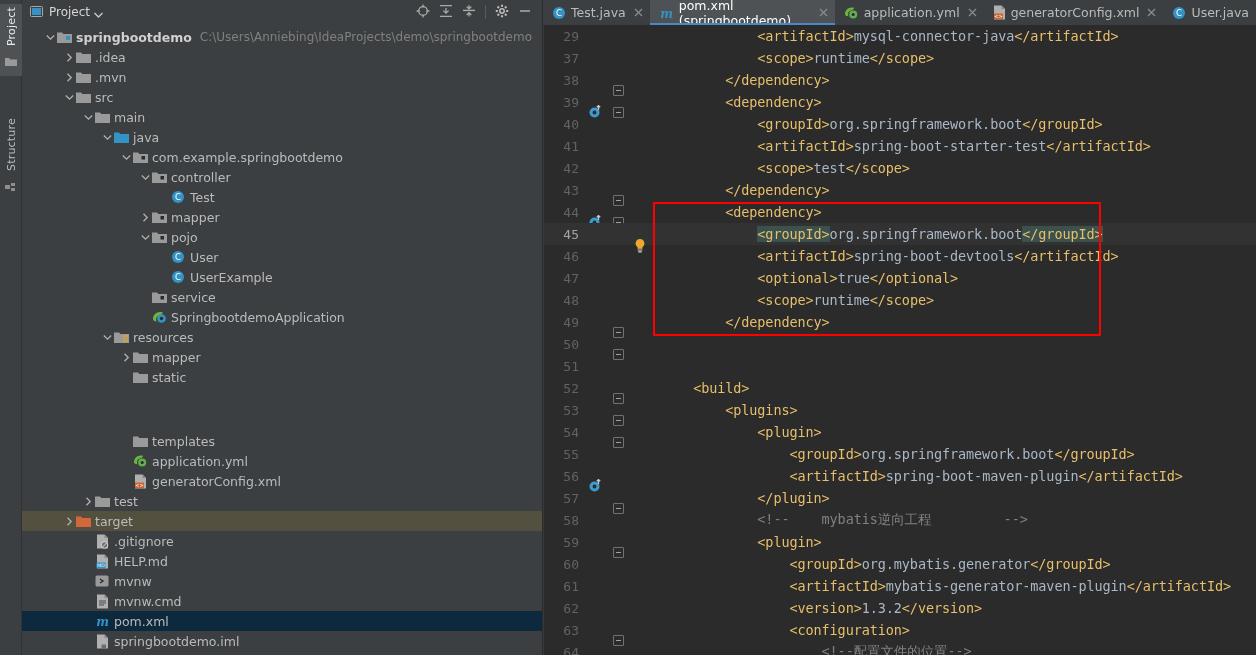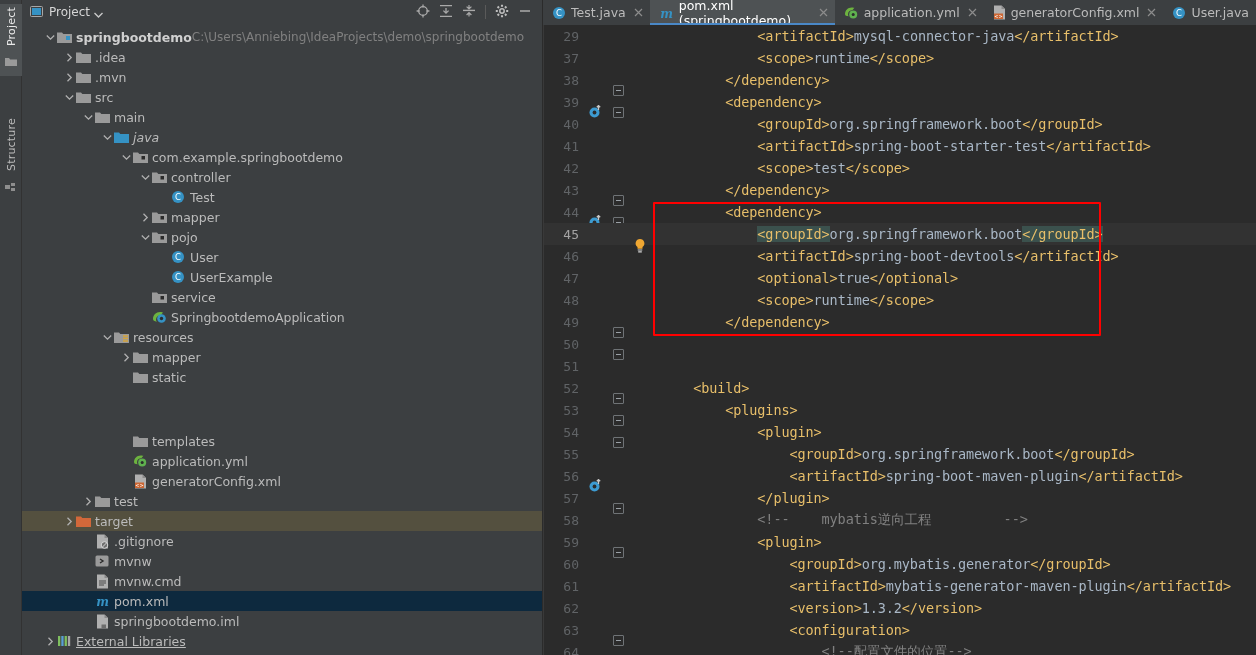--- a/index.html
+++ b/index.html
@@ -51,21 +51,21 @@
     height: 20px; display: flex; align-items: center;
     color: #bbbbbb; white-space: nowrap; position: relative;
   }
   .row .arrow {
     width: 12px; height: 20px; flex: 0 0 12px;
     display: flex; align-items: center; justify-content: center;
   }
   .row .ic { width: 16px; flex: 0 0 16px; display: flex; align-items: center; justify-content: center; margin-right: 4px; }
   .row .lbl { color: #bbbbbb; }
   .row .lbl.bold { font-weight: bold; color: #d0d0d0; }
-  .row .sub { color: #808080; margin-left: 0; font-size: 12px; }
+  .row .sub { color: #808080; margin-left: 8px; font-size: 12px; }
   .row.sel-target { background: #54503f; }
   .row.sel-pom { background: #0d293e; }
 
   
   .editor-area { flex: 1 1 auto; height: 655px; display: flex; flex-direction: column; background: #2b2b2b; }
   .tabbar { height: 25px; flex: 0 0 25px; background: #3c3f41; display: flex; align-items: stretch; }
   .tab {
     display: flex; align-items: center; padding: 0 7px 0 9px; gap: 5px;
     font-size: 12.5px; color: #bbbbbb; position: relative; cursor: default;
   }
@@ -267,21 +267,21 @@
           </span>
           <span class="ic">
             <span style="display: inline-flex; align-items: center;">
               <svg width="15" height="13" viewBox="0 0 15 13">
                 <path d="M0 1.5h5l1.3 1.5H15V12H0z" fill="#9a9a9a"></path>
               </svg>
             </span>
           </span>
           <span class="lbl">main</span>
         </div>
-        <div class="row" style="padding-left: 79px; font-style: italic;">
+        <div class="row" style="padding-left: 79px;">
           <span class="arrow">
             <svg width="9" height="7" viewBox="0 0 9 7">
               <path d="M0.8 1.5l3.7 3.7 3.7-3.7" fill="none" stroke="#b0b0b0" stroke-width="1.3"></path>
             </svg>
           </span>
           <span class="ic">
             <span style="display: inline-flex; align-items: center;">
               <svg width="15" height="13" viewBox="0 0 15 13">
                 <path d="M0 1.5h5l1.3 1.5H15V12H0z" fill="#3592c4"></path>
               </svg>
@@ -532,20 +532,34 @@
             <span style="display: inline-flex; align-items: center;">
               <svg width="13" height="15" viewBox="0 0 13 15">
                 <path d="M1 0.5h7.5L12 4v10.5H1z" fill="#b0b0b0"></path>
                 <path d="M8.5 0.5V4H12" fill="#8a8a8a"></path>
                 <circle cx="8.5" cy="11" r="3.3" fill="#6f6f6f" stroke="#d8d8d8" stroke-width="1"></circle>
                 <path d="M6.4 13.1l4.2-4.2" stroke="#d8d8d8" stroke-width="1"></path>
               </svg>
             </span>
           </span>
           <span class="lbl">.gitignore</span>
+        </div>
+        <div class="row" style="padding-left: 60px;">
+          <span class="arrow"></span>
+          <span class="ic">
+            <span style="display: inline-flex; align-items: center;">
+              <svg width="13" height="15" viewBox="0 0 13 15">
+                <path d="M1 0.5h7.5L12 4v10.5H1z" fill="#b0b0b0"></path>
+                <path d="M8.5 0.5V4H12" fill="#8a8a8a"></path>
+                <rect x="0.5" y="8.5" width="9" height="5.5" fill="#3592c4"></rect>
+                <text x="5" y="12.9" font-size="4.6" fill="#ffffff" text-anchor="middle" font-family="DejaVu Sans, sans-serif">MD</text>
+              </svg>
+            </span>
+          </span>
+          <span class="lbl">HELP.md</span>
         </div>
         <div class="row" style="padding-left: 60px;">
           <span class="arrow"></span>
           <span class="ic">
             <span style="display: inline-flex; align-items: center;">
               <svg width="14" height="14" viewBox="0 0 14 14">
                 <rect x="0.5" y="1.5" width="13" height="11" rx="1.5" fill="#9a9a9a"></rect>
                 <path d="M5 5l3 2-3 2" fill="none" stroke="#2b2b2b" stroke-width="1.4"></path>
               </svg>
             </span>

